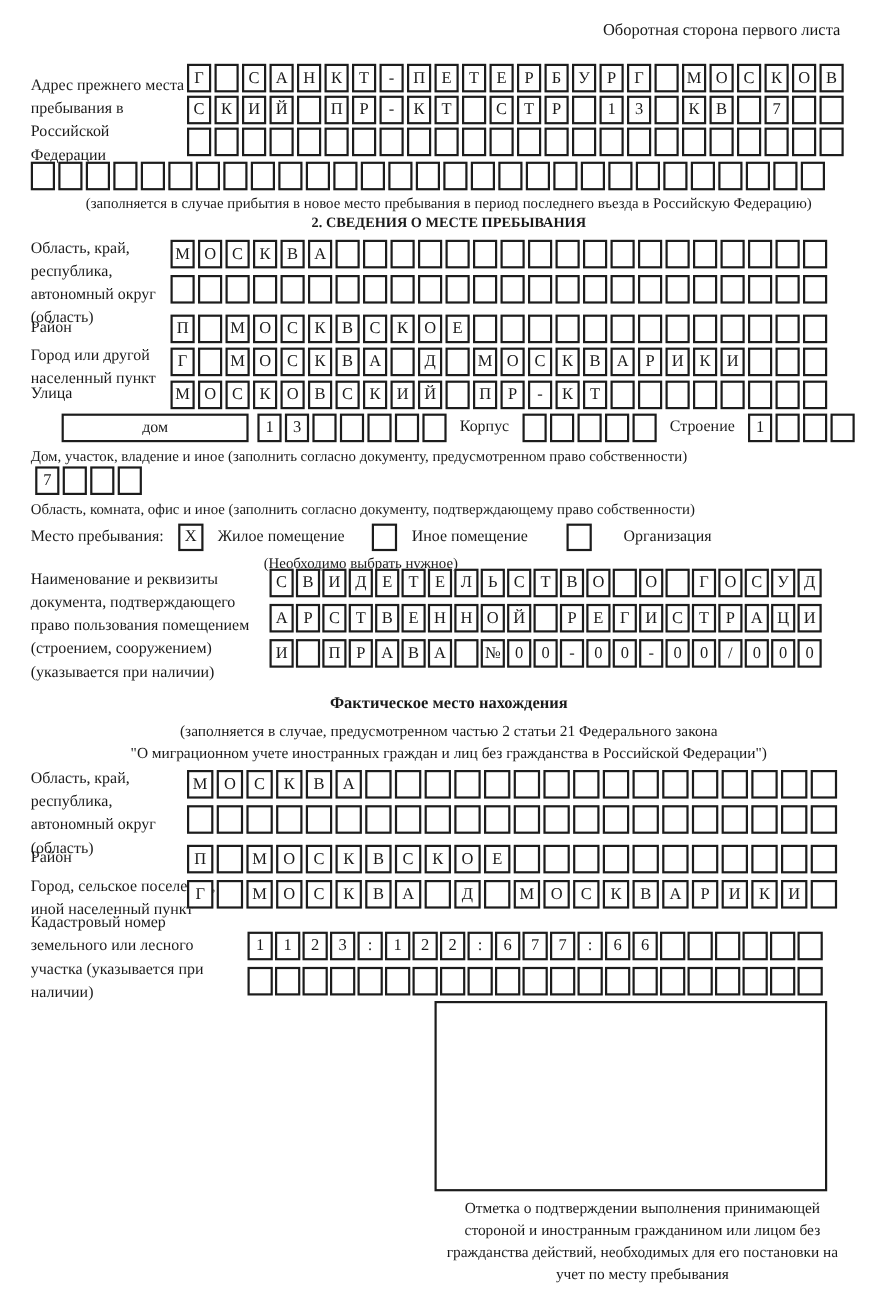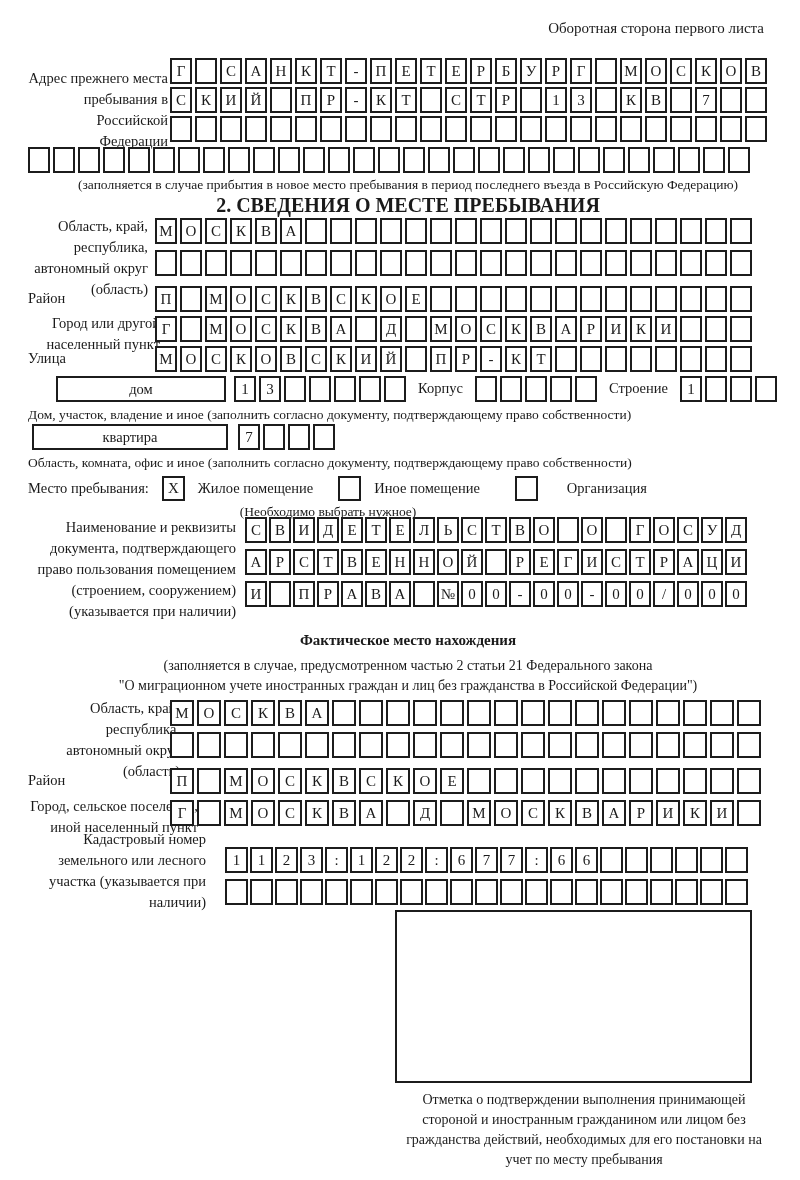--- a/index.html
+++ b/index.html
@@ -5,21 +5,21 @@
   * { margin:0; padding:0; box-sizing:border-box; }
   html,body { background:#ffffff; }
   body {
     font-family:"Liberation Serif","DejaVu Serif",serif;
     color:#1a1a1a;
     width:800px; height:1180px;
     position:relative;
     overflow:hidden;
   }
   .abs { position:absolute; }
-  .lbl { font-size:14.5px; line-height:1.45;text-align:right; }
+  .lbl { font-size:14.5px; line-height:1.45; }
   .note { font-size:13.5px; line-height:1.3; }
   .center { text-align:center;padding-left:16px; }
   .bold { font-weight:bold; }
 
   .cell-row { display:flex; gap:3px; }
   .cell {
     width:22px; height:26px;
     border:2px solid #1c1c1c;
     display:flex; align-items:center; justify-content:center;
     font-size:15px; line-height:1;
@@ -157,21 +157,21 @@
     <span class="cell"></span>
     <span class="cell"></span>
     <span class="cell"></span>
     <span class="cell"></span>
     <span class="cell"></span>
     <span class="cell"></span>
   </div>
 
 <div class="abs note center" style="left:0; top:176px; width:800px;">(заполняется в случае прибытия в новое место пребывания в период последнего въезда в Российскую Федерацию)</div>
 
-<div class="abs center bold" style="left:0; top:194px; width:800px; font-size:20px;">2. СВЕДЕНИЯ О МЕСТЕ ПРЕБЫВАНИЯ</div>
+<div class="abs center bold" style="left:0; top:194px; width:800px; font-size:13px;">2. СВЕДЕНИЯ О МЕСТЕ ПРЕБЫВАНИЯ</div>
 
 <div class="abs lbl" style="left:28px; top:216px; width:120px;">Область, край, республика, автономный округ (область)</div>
 <div class="abs rows-stack" style="left:155px; top:218px;">
   <div class="cell-row">
       <span class="cell">М</span>
       <span class="cell">О</span>
       <span class="cell">С</span>
       <span class="cell">К</span>
       <span class="cell">В</span>
       <span class="cell">А</span>
@@ -326,24 +326,23 @@
       <span class="cell"></span>
     </div>
   <div class="lbl" style="padding:0 4px;">Строение</div>
   <div class="cell-row">
       <span class="cell">1</span>
       <span class="cell"></span>
       <span class="cell"></span>
       <span class="cell"></span>
     </div>
 </div>
-<div class="abs note" style="left:28px; top:406px;">Дом, участок, владение и иное (заполнить согласно документу, подтверждающему право собственности)</div>
+<div class="abs note" style="left:28px; top:406px;">Дом, участок, владение и иное (заполнить согласно документу, предусмотренном право собственности)</div>
 
 <div class="abs inline-row" style="left:32px; top:424px; gap:10px;">
-  <div class="widebox" style="width:196px;">квартира</div>
   <div class="cell-row">
       <span class="cell">7</span>
       <span class="cell"></span>
       <span class="cell"></span>
       <span class="cell"></span>
     </div>
 </div>
 <div class="abs note" style="left:28px; top:454px;">Область, комната, офис и иное (заполнить согласно документу, подтверждающему право собственности)</div>
 
 <div class="abs inline-row" style="left:28px; top:476px; gap:13px;">

